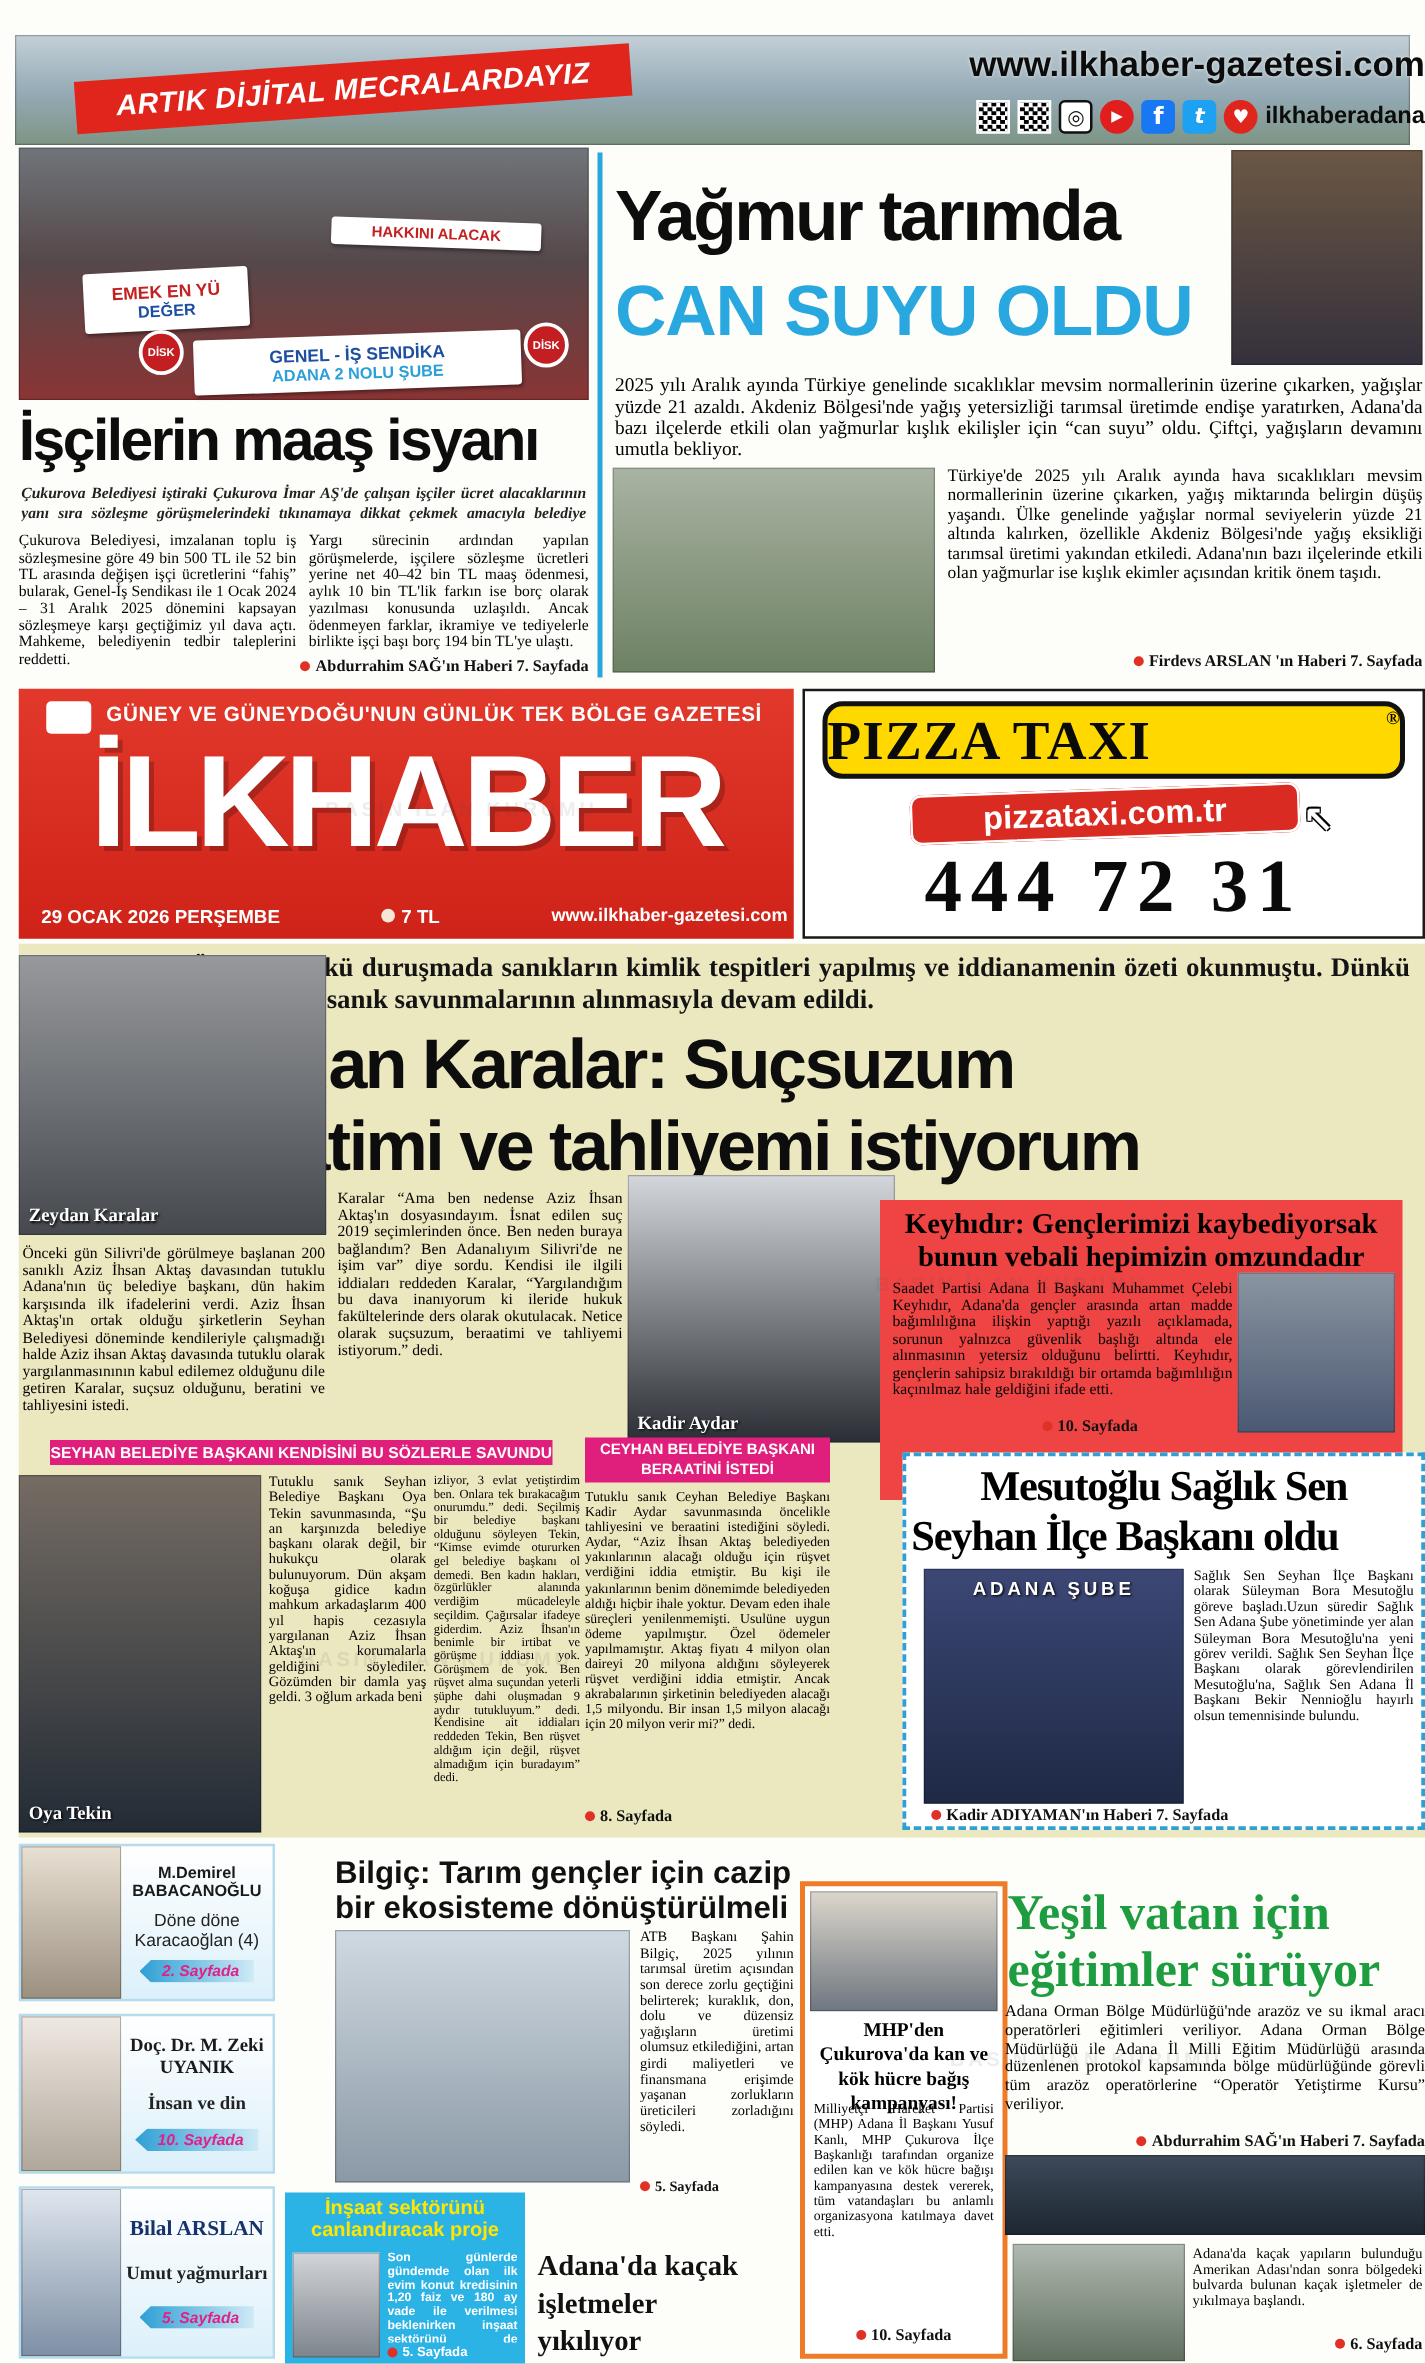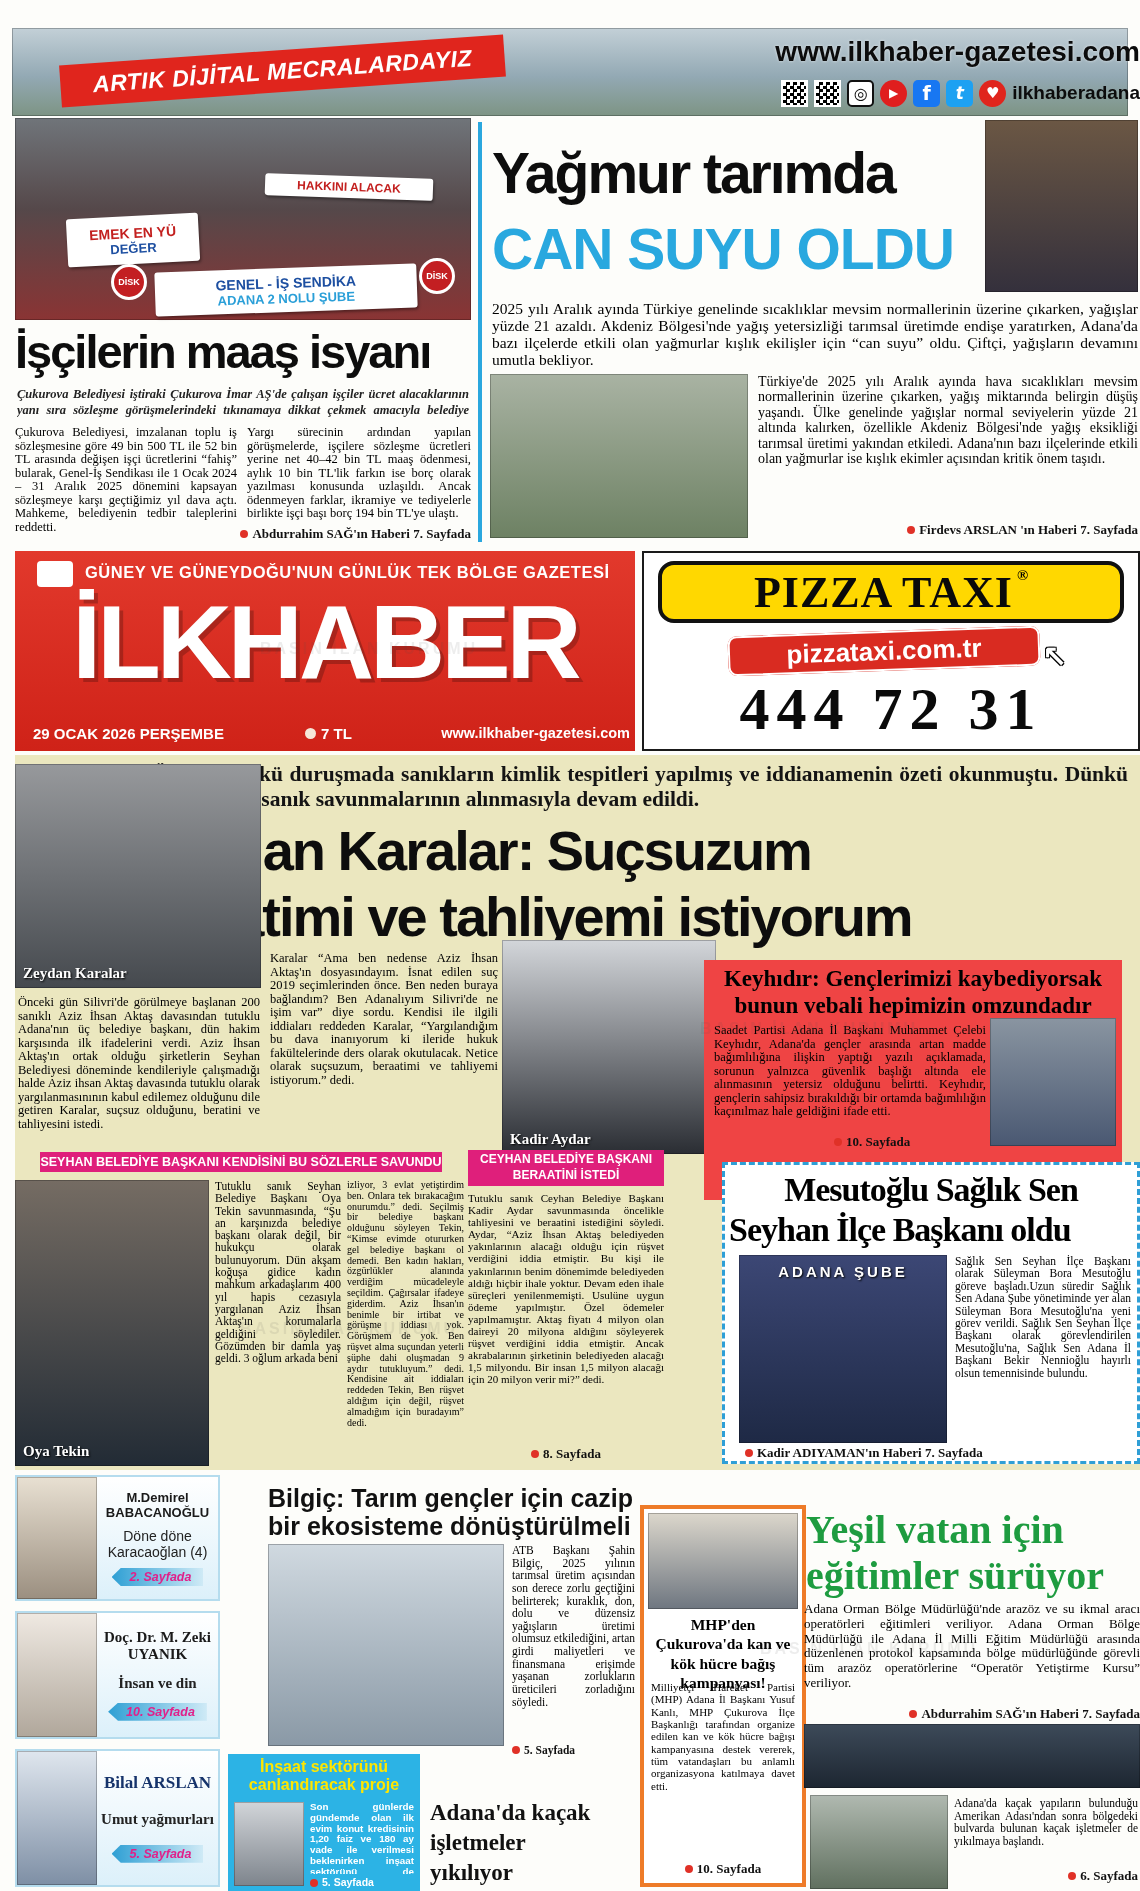--- a/index.html
+++ b/index.html
@@ -104,21 +104,21 @@
     <div class="ax sans" style="left:70px;top:12px;width:545px;color:#fff;font-weight:bold;font-size:16.5px;letter-spacing:.5px">GÜNEY VE GÜNEYDOĞU'NUN GÜNLÜK TEK BÖLGE GAZETESİ</div>
     <div class="ax sans" style="left:6px;top:26px;width:608px;font-size:104px;font-weight:900;color:#fff;text-align:center;letter-spacing:-4px;line-height:1.25;text-shadow:4px 4px 0 rgba(0,0,0,.22)">İLKHABER</div>
     <div class="ax sans" style="left:18px;top:174px;width:250px;color:#fff;font-weight:900;font-size:15px">29 OCAK 2026 PERŞEMBE</div>
     <div class="ax sans" style="left:290px;top:174px;width:100px;color:#fff;font-weight:900;font-size:15px">
       <span style="display:inline-block;width:11px;height:11px;border-radius:50%;background:#f6e7d8;margin-right:5px"></span><span>7 TL</span>
     </div>
     <div class="ax sans" style="left:400px;top:174px;width:215px;color:#fff;font-weight:900;font-size:14.5px;text-align:right">www.ilkhaber-gazetesi.com</div>
   </div>
 
   <div class="ax" style="left:642px;top:551px;width:498px;height:200px;background:#fff;border:2px solid #1a1a1a">
-    <div class="ax" style="left:14px;top:8px;width:466px;height:62px;background:#ffd800;border:4px solid #111;border-radius:16px;display:flex;align-items:center;justify-content:center">
+    <div class="ax" style="left:14px;top:8px;width:466px;height:62px;background:#ffd800;border:4px solid #111;border-radius:16px;display:flex;align-items:center;justify-content:space-between">
       <span style="font-family:'Liberation Serif',serif;font-weight:900;font-size:44px;letter-spacing:1px;color:#0a0a0a">PIZZA TAXI</span>
       <span style="font-size:15px;font-weight:bold;align-self:flex-start;margin:2px 0 0 4px">®</span>
     </div>
     <div class="ax" style="left:84px;top:78px;width:312px;height:40px;background:#d92b21;border-radius:9px;transform:rotate(-2deg);box-shadow:inset 0 0 0 2px #fff;display:flex;align-items:center;justify-content:center">
       <span class="sans" style="color:#fff;font-weight:900;font-size:26px">pizzataxi.com.tr</span>
     </div>
     <span class="ax" style="left:398px;top:86px;font-family:'DejaVu Sans',sans-serif;font-size:30px;font-weight:bold;color:#fff;text-shadow:1px 1px 0 #000,-1px -1px 0 #000,1px -1px 0 #000,-1px 1px 0 #000">↖</span>
     <div class="ax" style="left:14px;top:122px;width:466px;font-family:'Liberation Serif',serif;font-weight:900;font-size:60px;letter-spacing:7px;text-align:center;color:#0a0a0a">444 72 31</div>
   </div>
 
@@ -155,21 +155,21 @@
     <span>CEYHAN BELEDİYE BAŞKANI</span>
     <span>BERAATİNİ İSTEDİ</span>
   </div>
 
   <div class="ax photo ph-oya" style="left:15px;top:1180px;width:194px;height:286px">
     <span class="cap">Oya Tekin</span>
   </div>
   <div class="ax ovh just" style="left:215px;top:1180px;width:126px;height:288px;font-size:11.5px;line-height:1.07">Tutuklu sanık Seyhan Belediye Başkanı Oya Tekin savunmasında, “Şu an karşınızda belediye başkanı olarak değil, bir hukukçu olarak bulunuyorum. Dün akşam koğuşa gidice kadın mahkum arkadaşlarım 400 yıl hapis cezasıyla yargılanan Aziz İhsan Aktaş'ın korumalarla geldiğini söylediler. Gözümden bir damla yaş geldi. 3 oğlum arkada beni</div>
   <div class="ax ovh just" style="left:347px;top:1180px;width:117px;height:288px;font-size:10px;line-height:1.08">izliyor, 3 evlat yetiştirdim ben. Onlara tek bırakacağım onurumdu.” dedi. Seçilmiş bir belediye başkanı olduğunu söyleyen Tekin, “Kimse evimde otururken gel belediye başkanı ol demedi. Ben kadın hakları, özgürlükler alanında verdiğim mücadeleyle seçildim. Çağırsalar ifadeye giderdim. Aziz İhsan'ın benimle bir irtibat ve görüşme iddiası yok. Görüşmem de yok. Ben rüşvet alma suçundan yeterli şüphe dahi oluşmadan 9 aydır tutukluyum.” dedi. Kendisine ait iddiaları reddeden Tekin, Ben rüşvet aldığım için değil, rüşvet almadığım için buradayım” dedi.</div>
   <div class="ax ovh just" style="left:468px;top:1192px;width:196px;height:248px;font-size:11px;line-height:1.1">Tutuklu sanık Ceyhan Belediye Başkanı Kadir Aydar savunmasında öncelikle tahliyesini ve beraatini istediğini söyledi. Aydar, “Aziz İhsan Aktaş belediyeden yakınlarının alacağı olduğu için rüşvet verdiğini iddia etmiştir. Bu kişi ile yakınlarının benim dönemimde belediyeden aldığı hiçbir ihale yoktur. Devam eden ihale süreçleri yenilenmemişti. Usulüne uygun ödeme yapılmıştır. Özel ödemeler yapılmamıştır. Aktaş fiyatı 4 milyon olan daireyi 20 milyona aldığını söyleyerek rüşvet verdiğini iddia etmiştir. Ancak akrabalarının şirketinin belediyeden alacağı 1,5 milyondu. Bir insan 1,5 milyon alacağı için 20 milyon verir mi?” dedi.</div>
-  <div class="ax" style="left:468px;top:1444px;width:196px;text-align:center">
+  <div class="ax" style="left:468px;top:1444px;width:196px;text-align:left">
     <span class="dot"></span><span class="byl">8. Sayfada</span>
   </div>
 
   <div class="ax" style="left:722px;top:1162px;width:418px;height:302px;background:#fff;border:3px dashed #2f9fd6">
     <div class="ax serif" style="left:4px;top:6px;width:404px;font-weight:900;font-size:34px;text-align:center;letter-spacing:-1px">Mesutoğlu Sağlık Sen</div>
     <div class="ax serif" style="left:4px;top:46px;width:404px;font-weight:900;font-size:34px;text-align:left;letter-spacing:-1px">Seyhan İlçe Başkanı oldu</div>
     <div class="ax photo ph-shake" style="left:14px;top:90px;width:208px;height:188px">
       <span class="sans" style="position:absolute;top:8px;left:0;width:100%;text-align:center;color:#fff;font-weight:900;font-size:15px;letter-spacing:3px;text-shadow:1px 1px 2px #000">ADANA ŞUBE</span>
     </div>
     <div class="ax ovh just" style="left:230px;top:90px;width:176px;height:186px;font-size:11.5px;line-height:1.08">Sağlık Sen Seyhan İlçe Başkanı olarak Süleyman Bora Mesutoğlu göreve başladı.Uzun süredir Sağlık Sen Adana Şube yönetiminde yer alan Süleyman Bora Mesutoğlu'na yeni görev verildi. Sağlık Sen Seyhan İlçe Başkanı olarak görevlendirilen Mesutoğlu'na, Sağlık Sen Adana İl Başkanı Bekir Nennioğlu hayırlı olsun temennisinde bulundu.</div>

